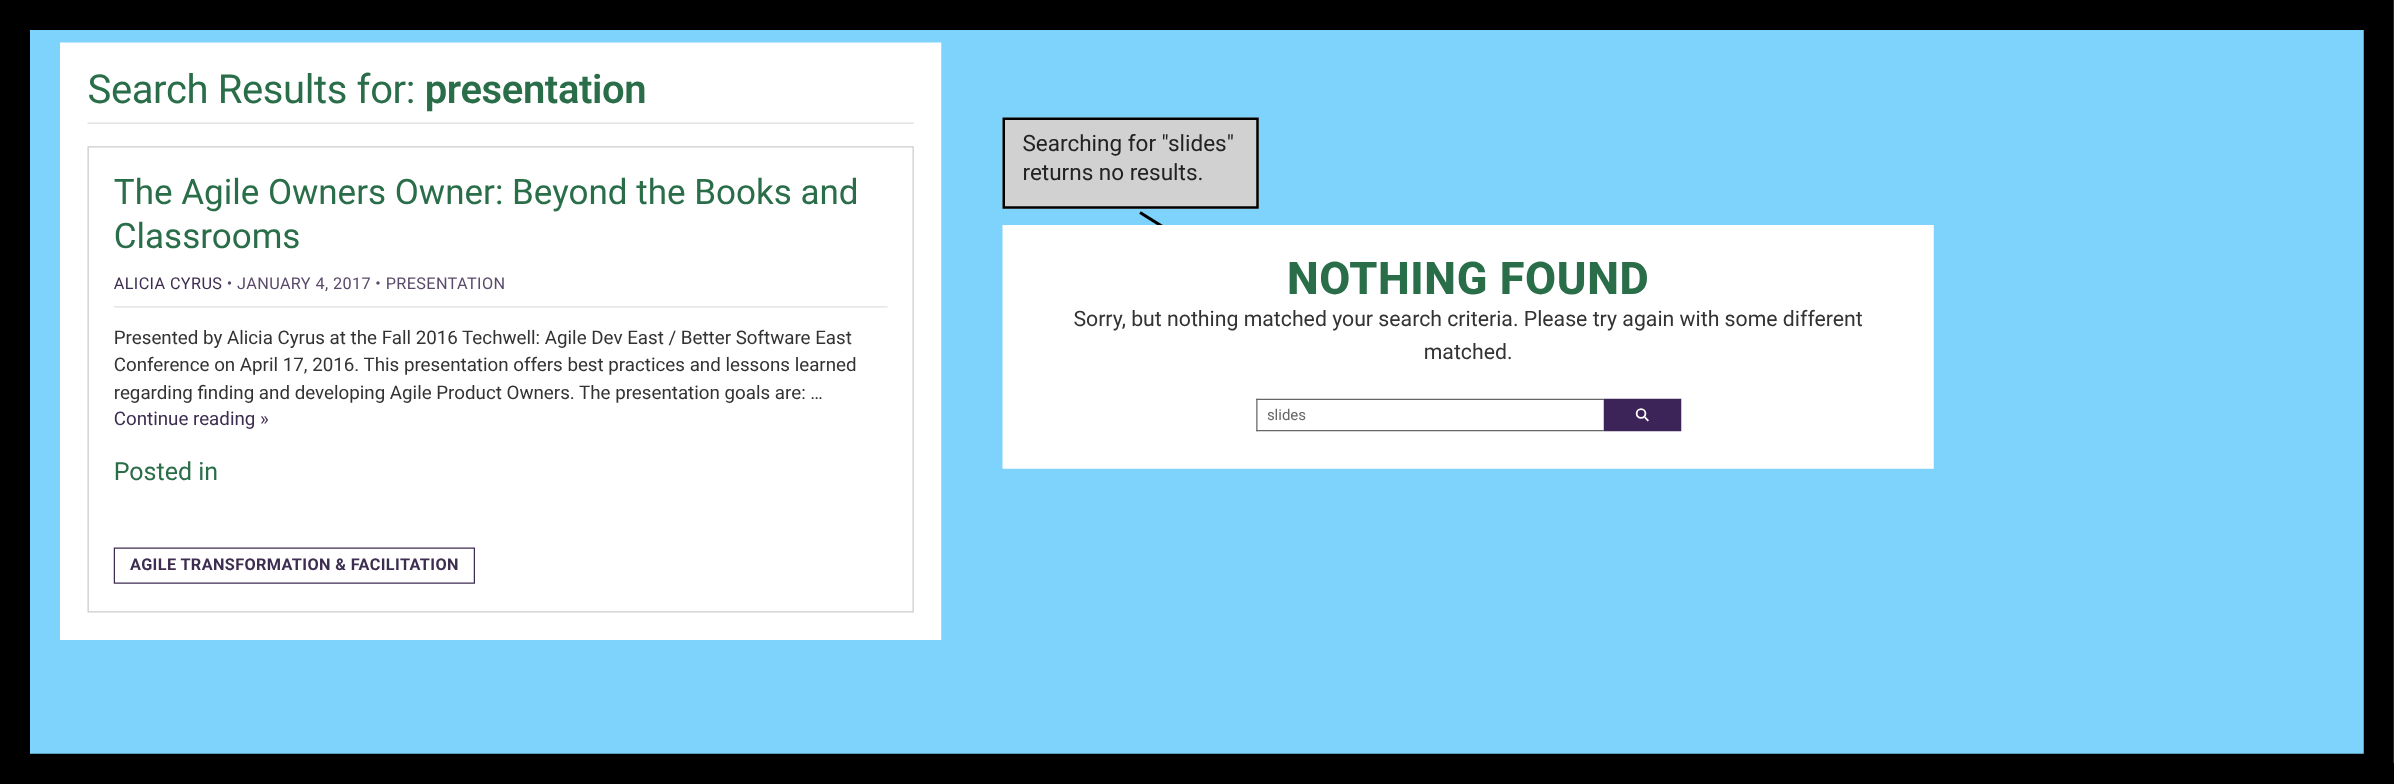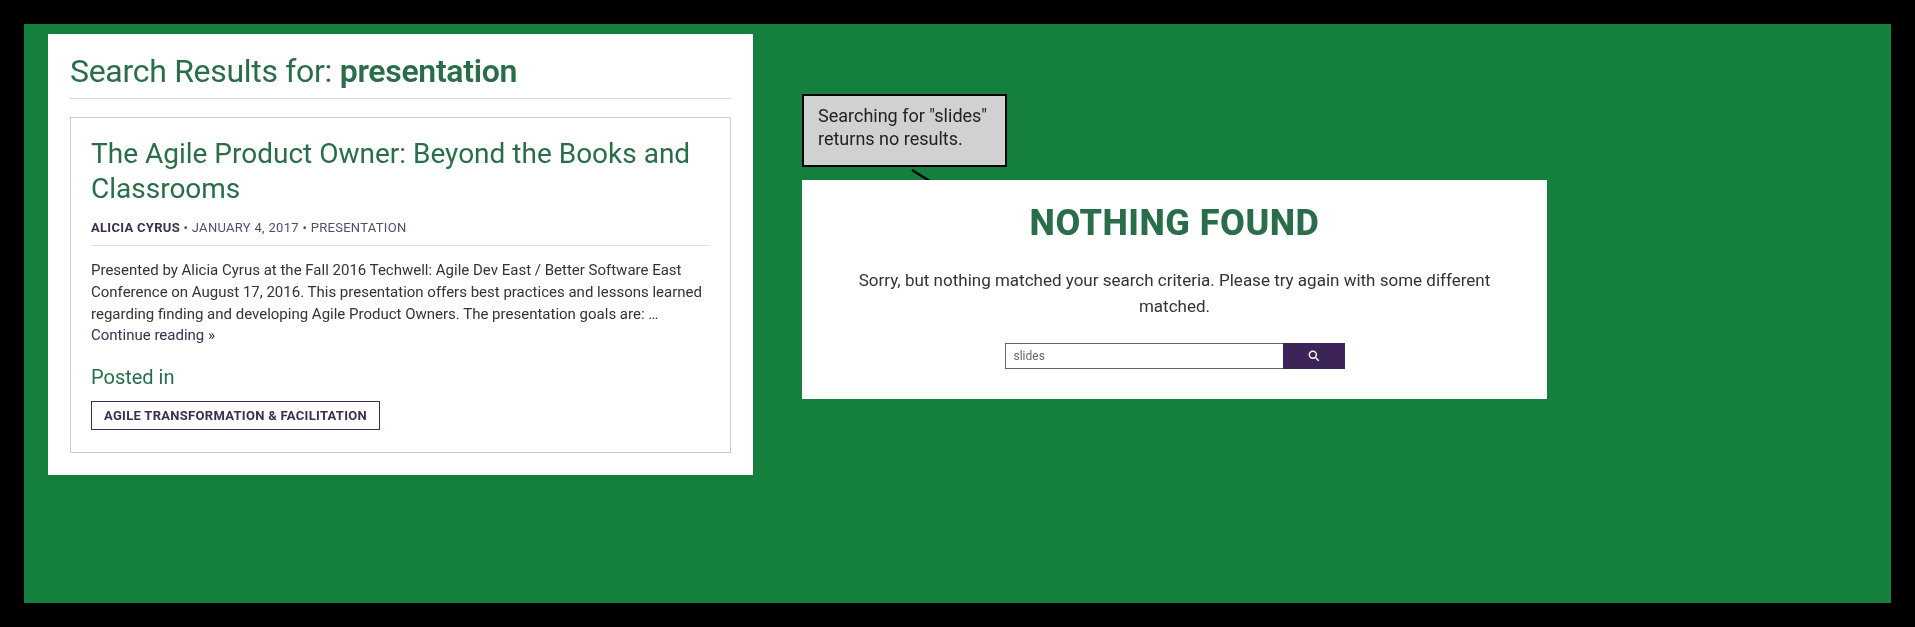--- a/index.html
+++ b/index.html
@@ -8,21 +8,21 @@
       box-sizing: border-box;
     }
     body {
       font-family: -apple-system, BlinkMacSystemFont, "Segoe UI", Roboto, Helvetica, Arial, sans-serif;
       background: #000;
       width: 1915px;
       height: 627px;
       padding: 24px;
     }
     .gray-frame {
-      background: #15803d;
+      background: #7dd3fc;
       width: 100%;
       height: 100%;
       position: relative;
       padding: 16px;
     }
     
     .left-card {
       background: #fff;
       position: absolute;
       left: 24px;
@@ -58,21 +58,21 @@
       margin-bottom: 14px;
     }
     .result-meta {
       font-size: 13px;
       color: #5a4a6a;
       text-transform: uppercase;
       letter-spacing: 0.3px;
       margin-bottom: 10px;
     }
     .result-meta .author {
-      font-weight: 700;
+      font-weight: 400;
       color: #3d2d50;
     }
     .hr-inner {
       border: none;
       border-top: 1px solid #e0e0e0;
       margin: 8px 0 14px 0;
     }
     .excerpt {
       font-size: 15px;
       line-height: 1.45;
@@ -92,20 +92,21 @@
     .tag-box {
       display: inline-block;
       border: 1.5px solid #3d2d50;
       padding: 6px 12px;
       font-size: 13px;
       font-weight: 700;
       color: #3d2d50;
       text-transform: uppercase;
       letter-spacing: 0.3px;
       cursor: pointer;
+      margin-top: 37px;
     }
     
     .annotation-box {
       position: absolute;
       left: 778px;
       top: 70px;
       width: 205px;
       background: #d1d1d1;
       border: 2px solid #000;
       padding: 8px 14px 14px 14px;
@@ -130,21 +131,21 @@
       top: 156px;
       width: 745px;
       padding: 22px 28px 30px 28px;
       text-align: center;
     }
     .nothing-found {
       font-size: 36px;
       font-weight: 800;
       color: #2a6d49;
       letter-spacing: 0.5px;
-      margin-bottom: 24px;
+      margin-bottom: 0;
     }
     .sorry-text {
       font-size: 17px;
       color: #333;
       line-height: 1.5;
       margin-bottom: 24px;
       padding: 0 10px;
     }
     .search-form {
       display: flex;
@@ -184,27 +185,27 @@
 <body>
 
 <div class="gray-frame">
 
   <div class="left-card">
     <h1 class="search-results-title">
       <span>Search Results for: </span><span class="term">presentation</span>
     </h1>
     <hr class="hr-top">
     <div class="result-box">
-      <h2 class="result-title">The Agile Product Owner: Beyond the Books and Classrooms</h2>
+      <h2 class="result-title">The Agile Owners Owner: Beyond the Books and Classrooms</h2>
       <div class="result-meta">
         <span class="author">ALICIA CYRUS</span><span> • </span><span>JANUARY 4, 2017</span><span> • </span><span>PRESENTATION</span>
       </div>
       <hr class="hr-inner">
       <p class="excerpt">
-        <span>Presented by Alicia Cyrus at the Fall 2016 Techwell: Agile Dev East / Better Software East Conference on August 17, 2016. This presentation offers best practices and lessons learned regarding finding and developing Agile Product Owners. The presentation goals are: … </span><span class="continue-reading">Continue reading »</span>
+        <span>Presented by Alicia Cyrus at the Fall 2016 Techwell: Agile Dev East / Better Software East Conference on April 17, 2016. This presentation offers best practices and lessons learned regarding finding and developing Agile Product Owners. The presentation goals are: … </span><span class="continue-reading">Continue reading »</span>
       </p>
       <div class="posted-in">Posted in</div>
       <span class="tag-box">AGILE TRANSFORMATION &amp; FACILITATION</span>
     </div>
   </div>
 
   <div class="annotation-box">Searching for "slides" returns no results.</div>
 
   <svg class="arrow-svg" viewBox="0 0 140 90">
     <defs>

